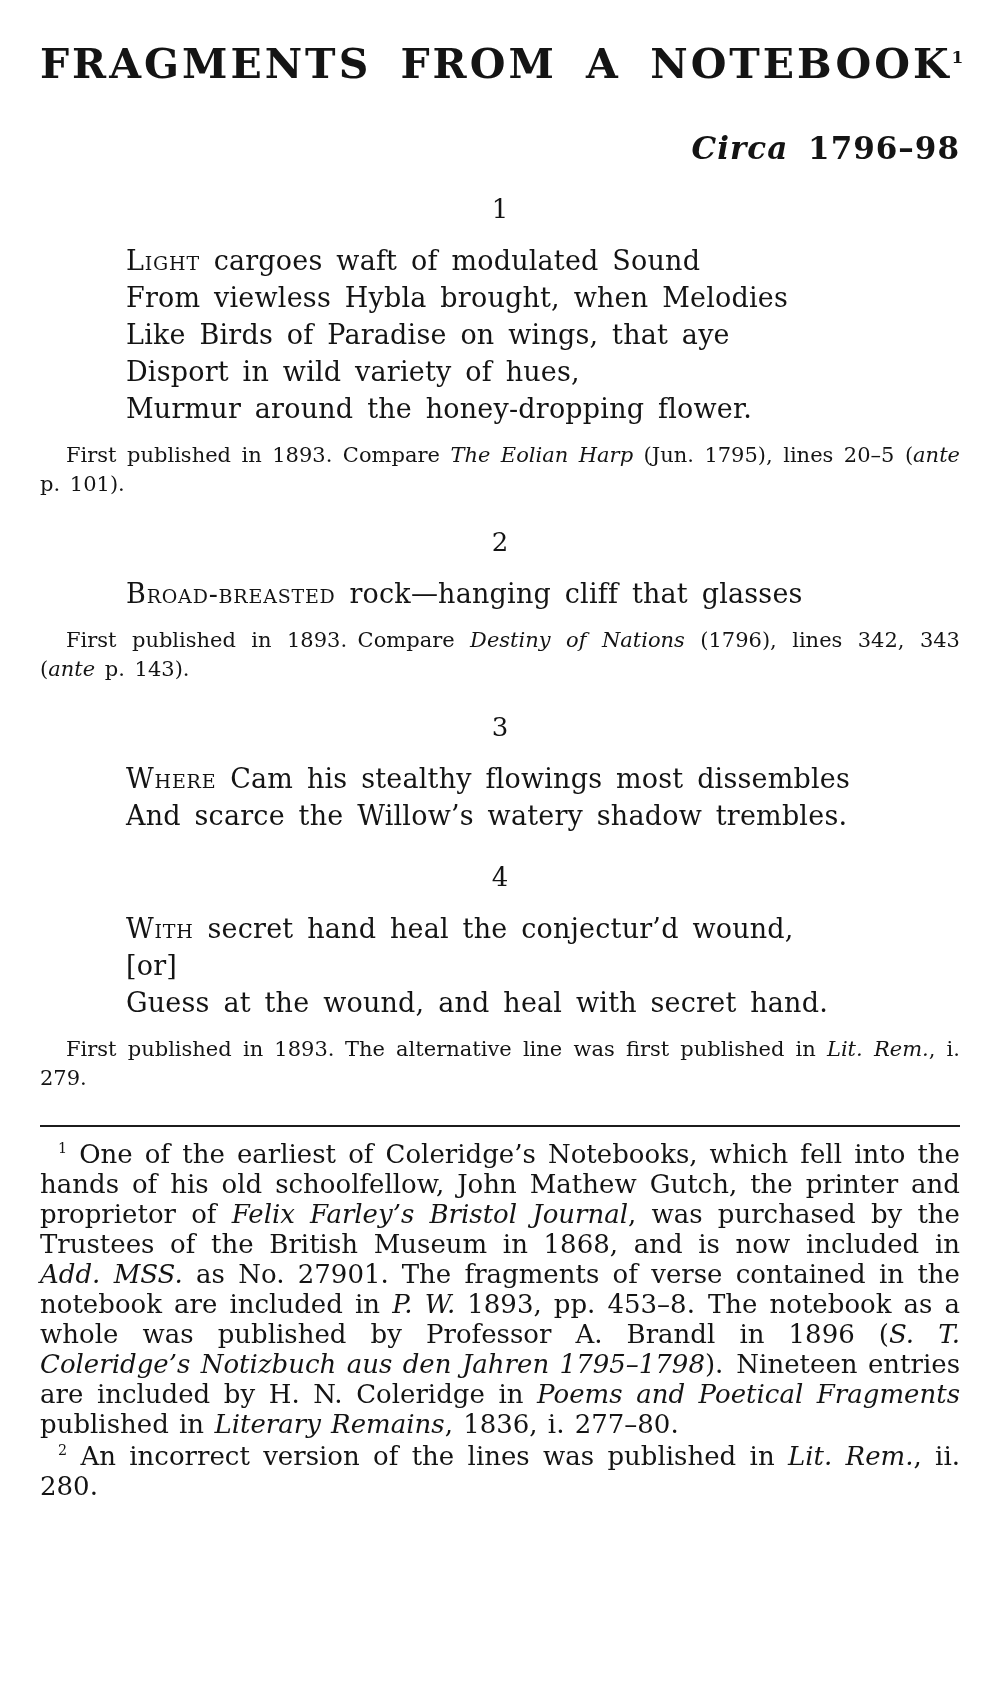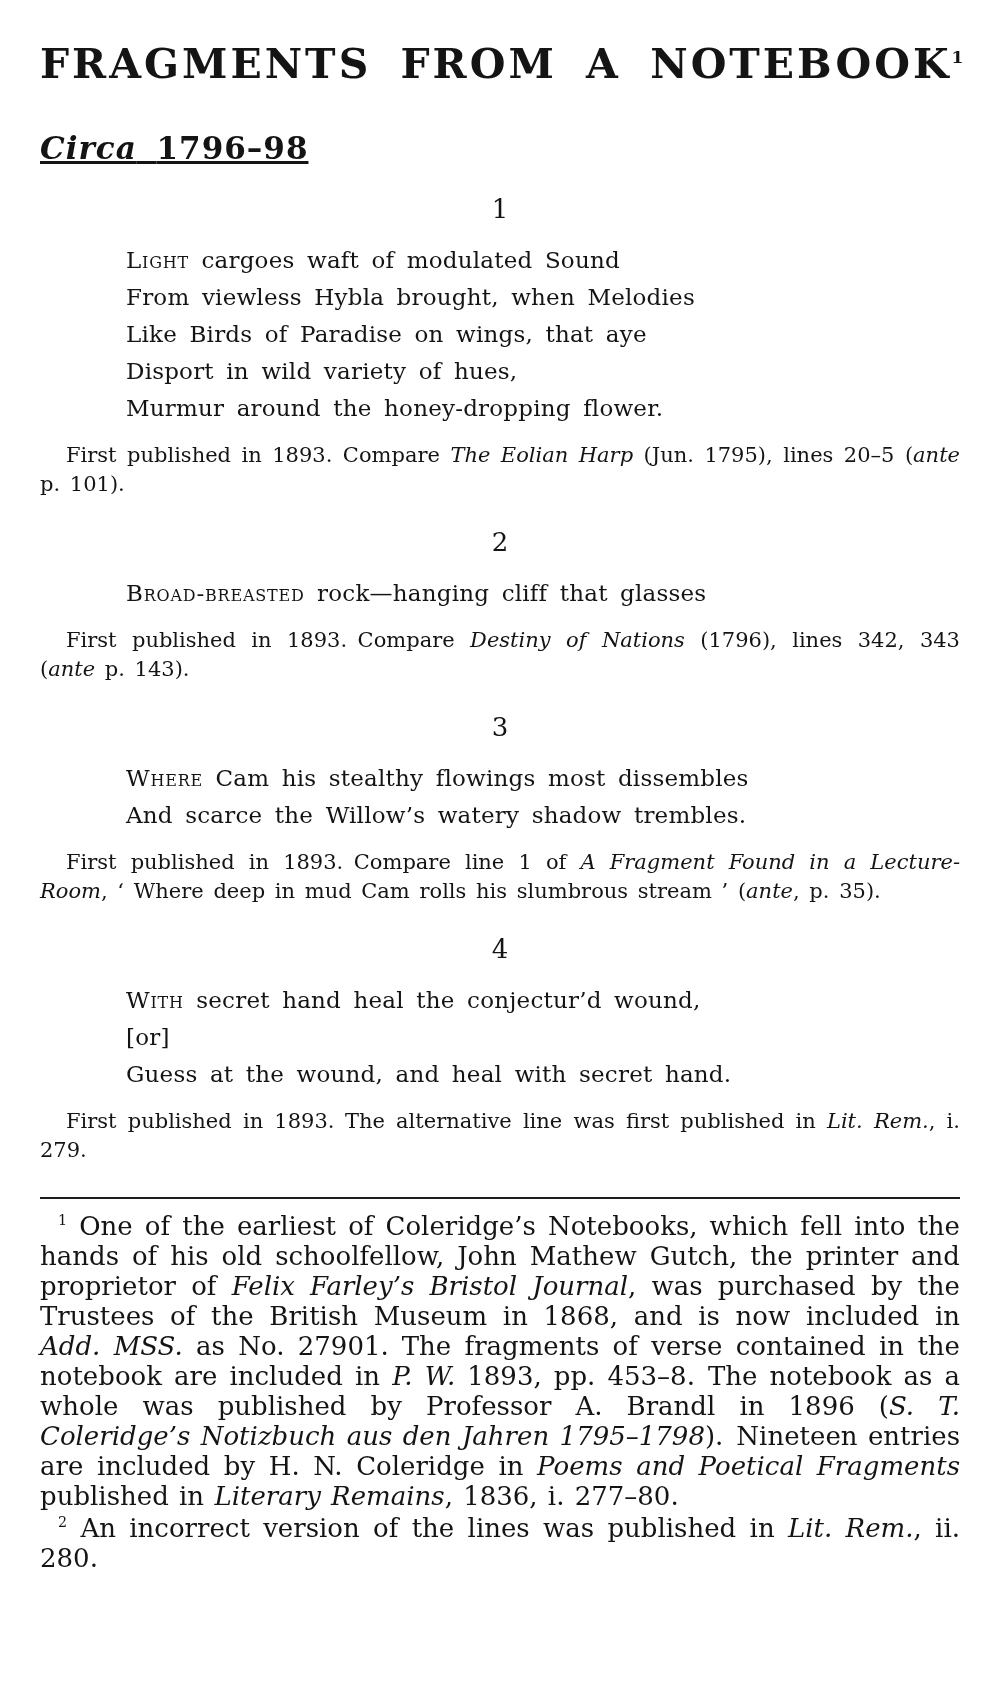--- a/index.html
+++ b/index.html
@@ -25,37 +25,36 @@
     margin-top: 10px;
     white-space: nowrap;
   }
   .title sup {
     font-size: 17px;
     letter-spacing: 0;
     vertical-align: super;
     line-height: 0;
   }
   .subtitle {
-    text-align: left;
+    text-align: right;
     font-size: 31px;
     font-weight: 600;
     letter-spacing: 1px;
     word-spacing: 8px;
     margin-top: 42px;
-    text-decoration: underline;
   }
   .subtitle .i { font-style: italic; }
   .sec-num {
     text-align: center;
     font-size: 26px;
     margin: 28px 0 18px 0;
   }
   .poem {
     margin-left: 86px;
-    font-size: 23px;
+    font-size: 27px;
     line-height: 37px;
     word-spacing: 5px;
     letter-spacing: 0.2px;
   }
   .note {
     font-size: 21px;
     line-height: 29px;
     text-align: justify;
     text-indent: 26px;
     word-spacing: 3px;
@@ -109,21 +108,20 @@
     </div>
     <p class="note"><span>First published in 1893. Compare </span><span class="i">Destiny of Nations</span><span> (1796), lines 342, 343 (</span><span class="i">ante</span><span> p. 143).</span></p>
   </section>
 
   <section>
     <div class="sec-num">3</div>
     <div class="poem">
       <div class="poem-line"><span class="sc">Where</span><span> Cam his stealthy flowings most dissembles</span></div>
       <div class="poem-line"><span>And scarce the Willow’s watery shadow trembles.</span></div>
     </div>
-    <p class="note"><span>First published in 1893. Compare line 1 of </span><span class="i">A Fragment Found in a Lecture-Room</span><span>, ‘ Where deep in mud Cam rolls his slumbrous stream ’ (</span><span class="i">ante</span><span>, p. 35).</span></p>
   </section>
 
   <section>
     <div class="sec-num">4</div>
     <div class="poem">
       <div class="poem-line"><span class="sc">With</span><span> secret hand heal the conjectur’d wound,</span></div>
       <div class="poem-line"><span>[or]</span></div>
       <div class="poem-line"><span>Guess at the wound, and heal with secret hand.</span></div>
     </div>
     <p class="note"><span>First published in 1893. The alternative line was first published in </span><span class="i">Lit. Rem.</span><span>, i. 279.</span></p>

